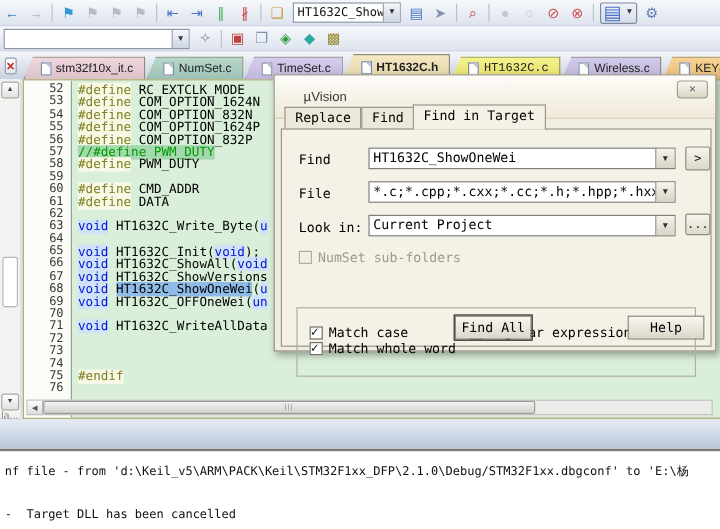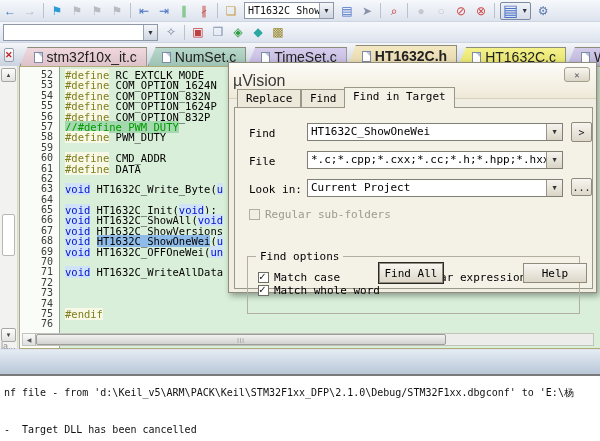--- a/index.html
+++ b/index.html
@@ -24,21 +24,21 @@
            height:18px; padding:0 2px; border-radius:2px; margin:0 2px; }
   .boxed .arr { font-size:7px; color:#334; margin-left:3px; }
 
   
   #tabbar { position:absolute; left:0; top:43px; width:600px; height:23px;
             background:linear-gradient(#f4f6f9,#c9d2df); display:flex; align-items:flex-end; }
   #tabclose { width:14px; height:14px; margin:0 6px 4px 4px; background:linear-gradient(#fff,#e3e6ec);
               border:1px solid #97a0ae; border-radius:2px; color:#c02020; font-size:9px; font-weight:bold;
               display:flex; align-items:center; justify-content:center; }
   .dtab { height:19px; display:flex; align-items:center; padding:0 9px 0 13px; margin-right:1px;
-          border:1px solid #8d8d7a; border-bottom:none; font-size:14px; color:#222;
+          border:1px solid #8d8d7a; border-bottom:none; font-size:10px; color:#222;
           clip-path:polygon(8px 0, 100% 0, 100% 100%, 0 100%); white-space:nowrap; }
   .dtab.active { height:21px; font-weight:bold; }
   .doc { width:9px; height:11px; background:#fff; border:1px solid #7d8aa8; margin-right:4px; position:relative; flex:none; }
   .doc::after { content:""; position:absolute; right:0; top:0; border:2px solid; border-color:#b9c4d8 #b9c4d8 transparent transparent; }
 
   
   #leftstrip { position:absolute; left:0; top:66px; width:18px; height:282px; background:#f2f2f0; border-right:1px solid #d8d8d4; }
   .sbtn { position:absolute; left:1px; width:15px; height:14px; background:linear-gradient(#fdfdfd,#e2e2e0);
           border:1px solid #a8a8a2; border-radius:2px; font-size:6px; color:#444;
           display:flex; align-items:center; justify-content:center; }
@@ -70,21 +70,21 @@
   #output { position:absolute; left:0; top:374px; width:600px; height:67px; background:#fff; border-top:2px solid #7a7a7a;
             font-family:"DejaVu Sans Mono", monospace; font-size:10px; color:#111; }
   .outline { position:absolute; left:4px; white-space:pre; }
 
   
   #dlg { position:absolute; left:228px; top:62px; width:369px; height:231px;
          background:#f0ede3; border:1px solid #8f8c7c; box-shadow:2px 3px 6px rgba(0,0,0,.35);
          font-family:"DejaVu Sans Mono", monospace; font-size:11px; color:#000; }
   #dlg-title { position:absolute; left:0; top:0; width:100%; height:36px;
                background:linear-gradient(#fdfcf8,#efe9d8); border-bottom:1px solid #d8d2bc;
-               display:flex; align-items:center; font-family:"Liberation Sans", sans-serif; font-size:16px; color:#3a3a3a; padding-left:4px; }
+               display:flex; align-items:center; font-family:"Liberation Sans", sans-serif; font-size:11px; color:#3a3a3a; padding-left:24px; }
   #dlg-close { position:absolute; right:6px; top:4px; width:26px; height:15px;
                background:linear-gradient(#f8f6f0,#dcd6c6); border:1px solid #a49e8c; border-radius:3px;
                display:flex; align-items:center; justify-content:center; font-size:9px; color:#5c5c66; font-weight:bold; }
   .dlgtab { position:absolute; top:26px; height:19px; padding:2px 8px 0; border:1px solid #9a9789; background:#ece8da;
             border-bottom:1px solid #9a9789; }
   .dlgtab.active { background:#f4f1e7; height:21px; top:24px; border-bottom:none; z-index:2; }
   #tabpage { position:absolute; left:5px; top:44px; width:359px; height:182px; background:#f4f1e7;
              border:1px solid #9a9789; }
   .flabel { position:absolute; left:14px; }
   .combo { position:absolute; height:18px; background:#fff; border:1px solid #7f7f76; display:flex; }
@@ -166,21 +166,21 @@
         <span>NumSet.c</span>
       </div>
       <div class="dtab" style="background: linear-gradient(rgba(255, 255, 255, 0.19), rgba(0, 0, 0, 0.063)), rgb(205, 194, 234);">
         <span class="doc"></span>
         <span>TimeSet.c</span>
       </div>
       <div class="dtab active" style="background: linear-gradient(rgba(255, 255, 255, 0.19), rgba(0, 0, 0, 0.063)), rgb(242, 227, 181); justify-content: space-between;">
         <span class="doc"></span>
         <span>HT1632C.h</span>
       </div>
-      <div class="dtab" style="background: linear-gradient(rgba(255, 255, 255, 0.19), rgba(0, 0, 0, 0.063)), rgb(242, 239, 112);">
+      <div class="dtab" style="background: linear-gradient(rgba(255, 255, 255, 0.19), rgba(0, 0, 0, 0.063)), rgb(242, 239, 112); font-family: Liberation Mono, monospace;">
         <span class="doc"></span>
         <span>HT1632C.c</span>
       </div>
       <div class="dtab" style="background: linear-gradient(rgba(255, 255, 255, 0.19), rgba(0, 0, 0, 0.063)), rgb(201, 191, 230);">
         <span class="doc"></span>
         <span>Wireless.c</span>
       </div>
       <div class="dtab" style="background: linear-gradient(rgba(255, 255, 255, 0.19), rgba(0, 0, 0, 0.063)), rgb(246, 201, 126);">
         <span class="doc"></span>
         <span>KEY4.c</span>
@@ -234,25 +234,24 @@
 
       <div class="flabel" style="top:75px">Look in:</div>
       <div class="combo" style="left:72px; top:71px; width:256px">
         <div class="cval">Current Project</div>
         <div class="carr">▼</div>
       </div>
       <div class="sqbtn" style="left:336px; top:70px; width:21px; height:18px">...</div>
 
       <div class="cbrow dis" style="left:14px; top:100px">
         <span class="cbbox dis"></span>
-        <span>Regular sub-folders</span>
+        <span>NumSet sub-folders</span>
       </div>
 
       <div id="grpbox">
-        <div id="grplegend">Find options</div>
         <div class="cbrow" style="left:10px; top:14px">
           <span class="cbbox ck"></span>
           <span>Match case</span>
         </div>
         <div class="cbrow" style="left:143px; top:14px">
           <span class="cbbox ck"></span>
           <span>Regular expression</span>
         </div>
         <div class="cbrow" style="left:10px; top:27px">
           <span class="cbbox ck"></span>

